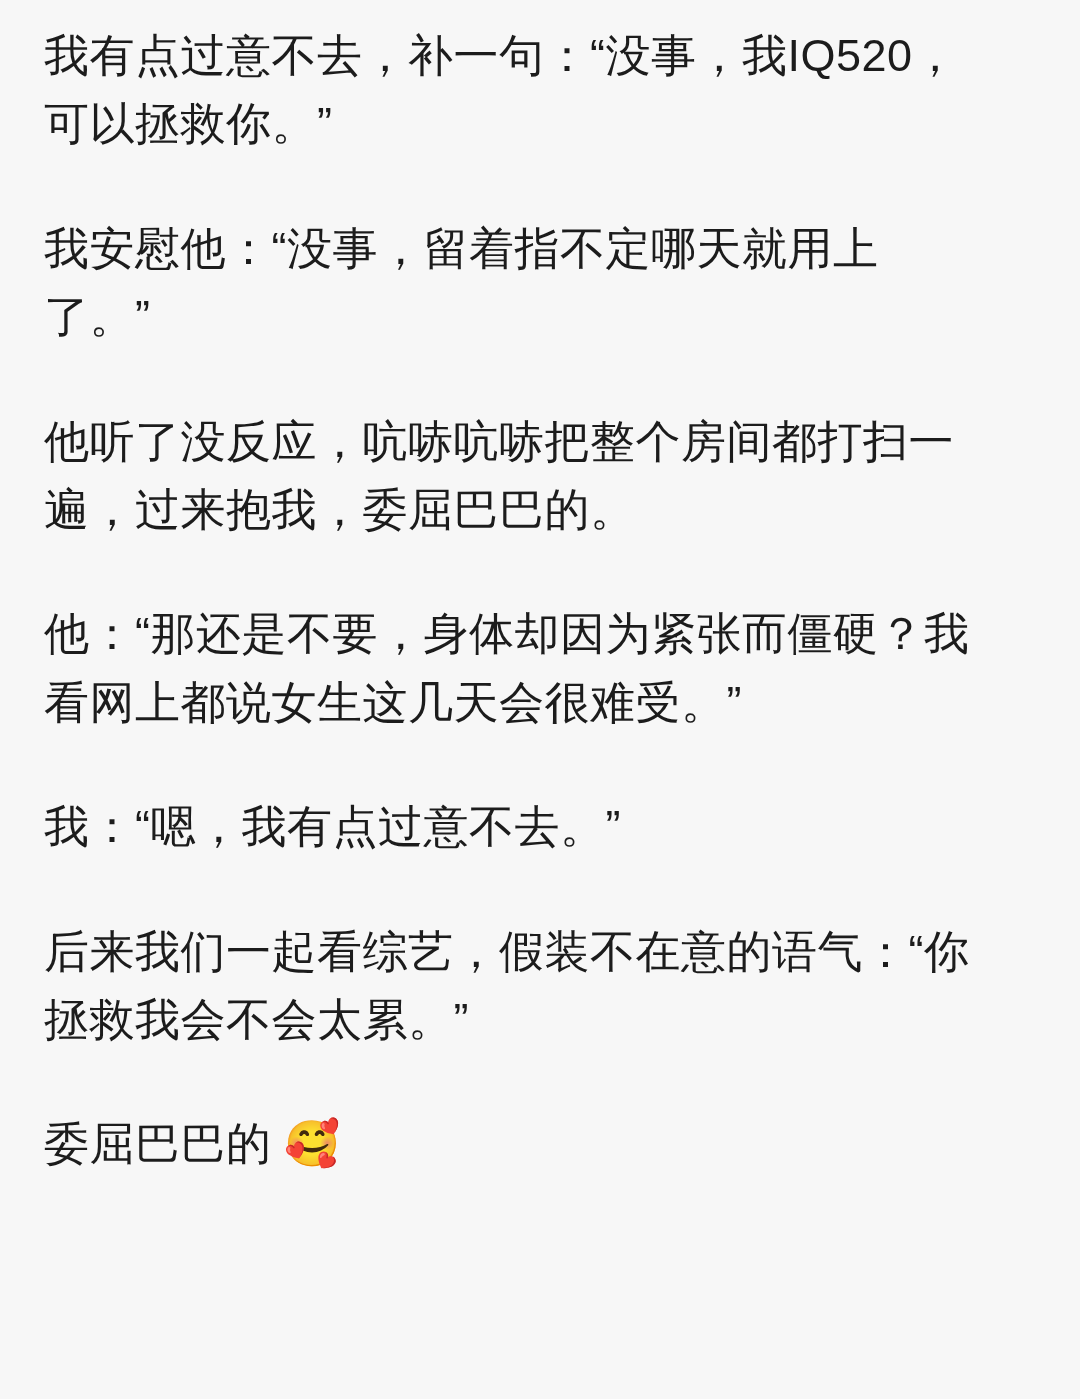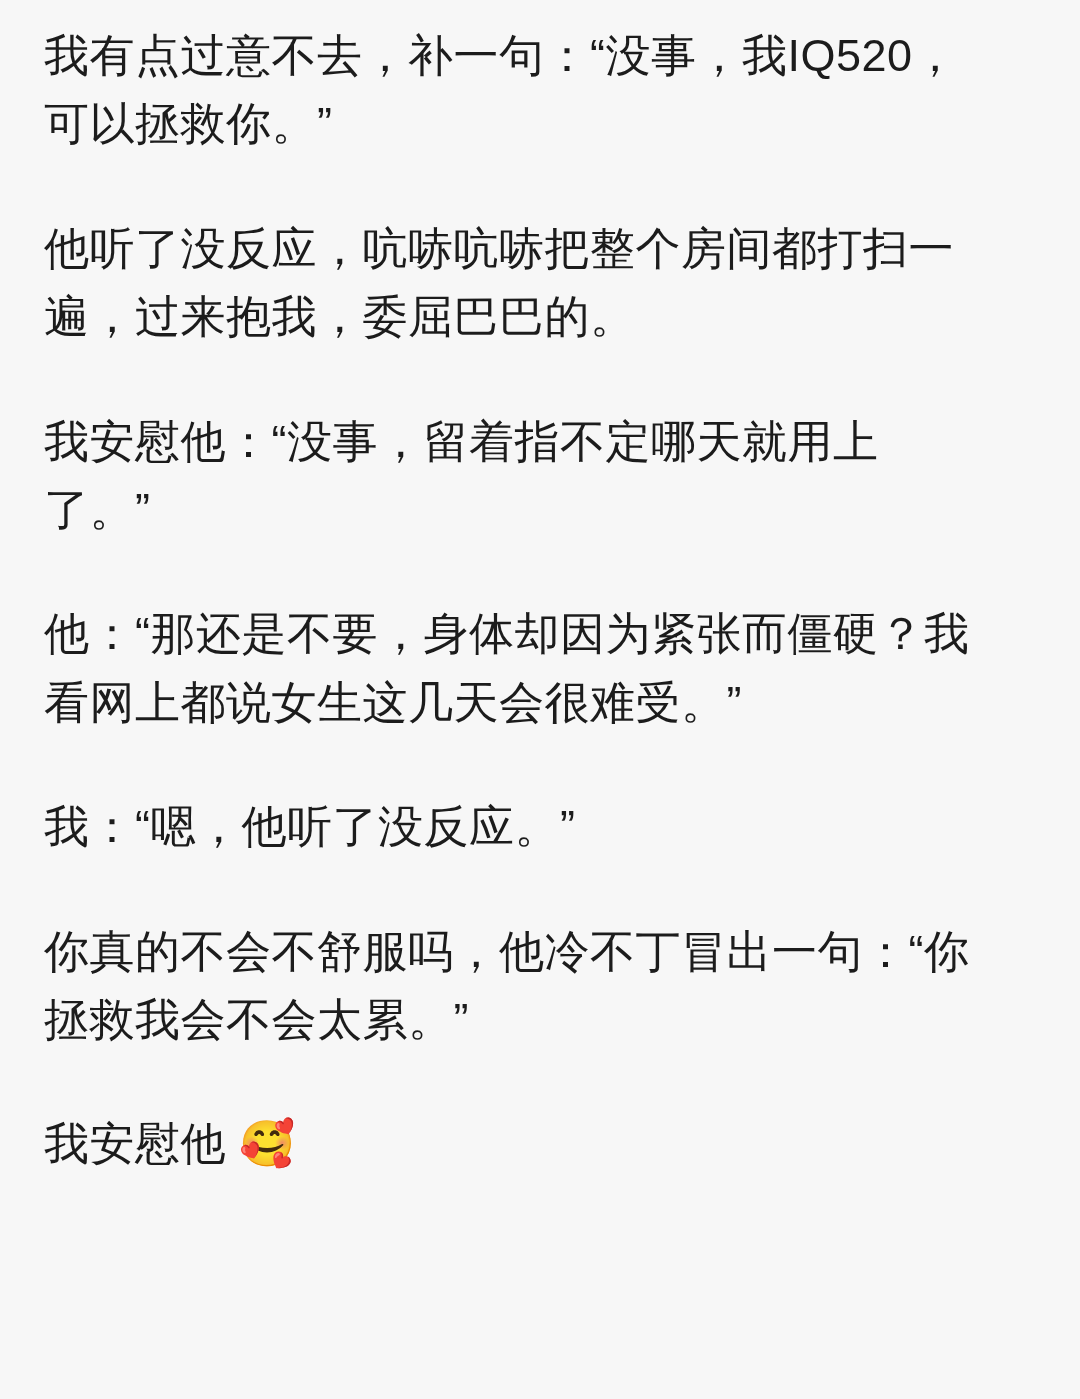--- a/index.html
+++ b/index.html
@@ -31,19 +31,19 @@
   }
   .para:last-child {
     margin-bottom: 0;
   }
 </style>
 </head>
 <body style="background: rgb(247, 247, 247);">
 
 <div class="page">
   <p class="para">我有点过意不去，补一句：“没事，我IQ520，可以拯救你。”</p>
+  <p class="para">我安慰他：“没事，留着指不定哪天就用上了。”</p>
   <p class="para">他听了没反应，吭哧吭哧把整个房间都打扫一遍，过来抱我，委屈巴巴的。</p>
-  <p class="para">我安慰他：“没事，留着指不定哪天就用上了。”</p>
   <p class="para">他：“那还是不要，身体却因为紧张而僵硬？我看网上都说女生这几天会很难受。”</p>
-  <p class="para">我：“嗯，他听了没反应。”</p>
-  <p class="para">你真的不会不舒服吗，他冷不丁冒出一句：“你拯救我会不会太累。”</p>
-  <p class="para emoji-line">我安慰他 🥰</p>
+  <p class="para">我：“嗯，我有点过意不去。”</p>
+  <p class="para">后来我们一起看综艺，假装不在意的语气：“你拯救我会不会太累。”</p>
+  <p class="para emoji-line">委屈巴巴的 🥰</p>
 </div>
 
 </body></html>

